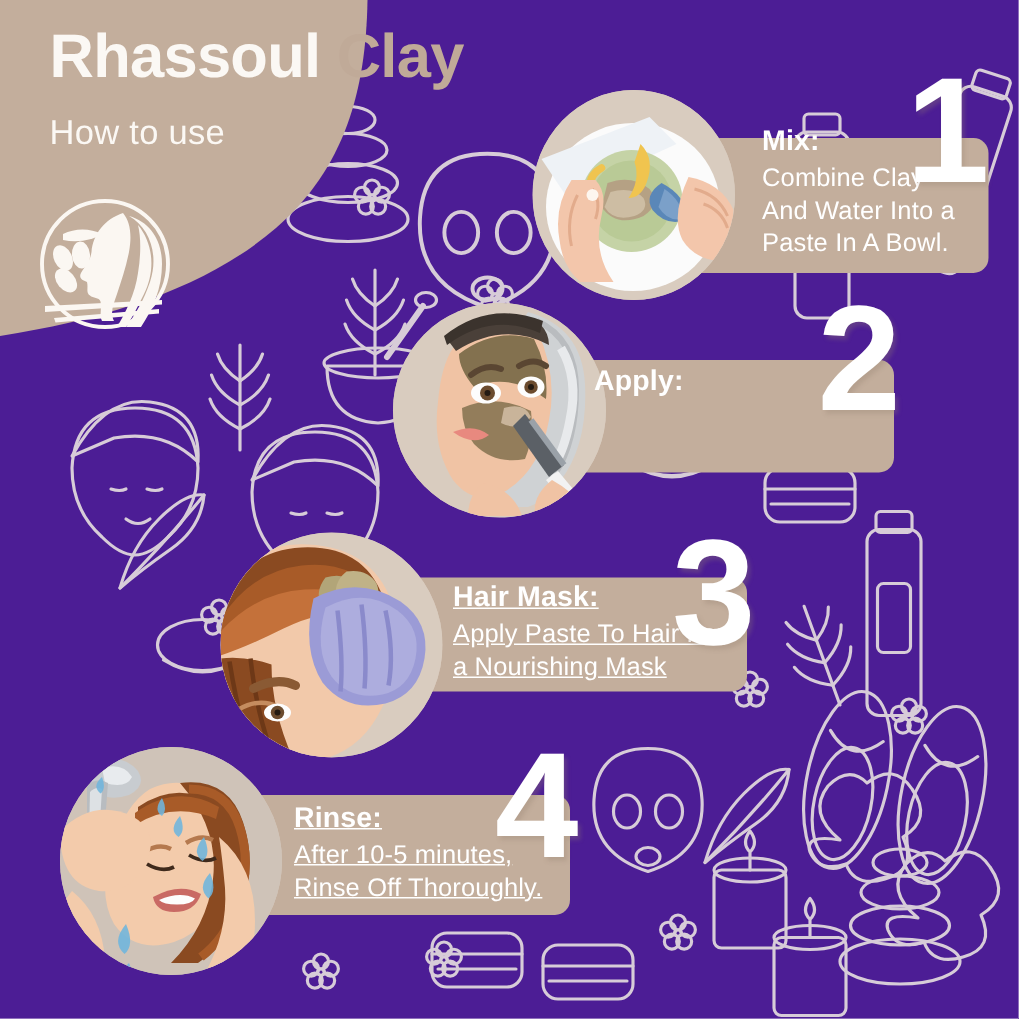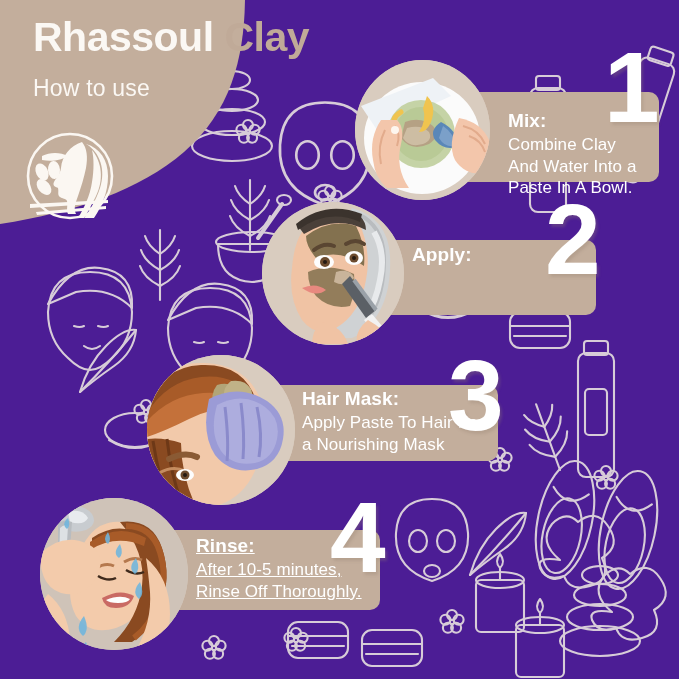--- a/index.html
+++ b/index.html
@@ -107,33 +107,33 @@
     line-height:.86;
     z-index:5;
     text-shadow:2px 3px 3px rgba(150,130,112,.30);
     pointer-events:none;
     user-select:none;
   }
 
   
   #step1-photo{left:355px;top:60px;width:135px;height:140px;}
   #step1-card {left:443px;top:92px;width:216px;height:90px;}
-  #step1-text {left:508px;top:110px;width:150px;}
+  #step1-text {left:508px;top:84px;width:150px;}
   #step1-num  {left:604px;top:44px;}
 
   
   #step2-photo{left:262px;top:202px;width:142px;height:143px;}
   #step2-card {left:350px;top:240px;width:246px;height:75px;}
-  #step2-text {left:412px;top:244px;width:190px;}
+  #step2-text {left:396px;top:244px;width:190px;}
   #step2-num  {left:545px;top:196px;}
 
   
   #step3-photo{left:147px;top:355px;width:148px;height:150px;}
   #step3-card {left:240px;top:385px;width:258px;height:76px;}
-  #step3-text {left:302px;top:388px;width:200px;}
+  #step3-text {left:302px;top:388px;width:200px;text-decoration:underline;}
   #step3-num  {left:448px;top:352px;}
 
   
   #step4-photo{left:40px;top:498px;width:148px;height:152px;}
   #step4-card {left:135px;top:530px;width:245px;height:80px;}
   #step4-text {left:196px;top:535px;width:192px;text-decoration:underline;}
   #step4-num  {left:330px;top:494px;}
 </style>
 </head>
 <body>

